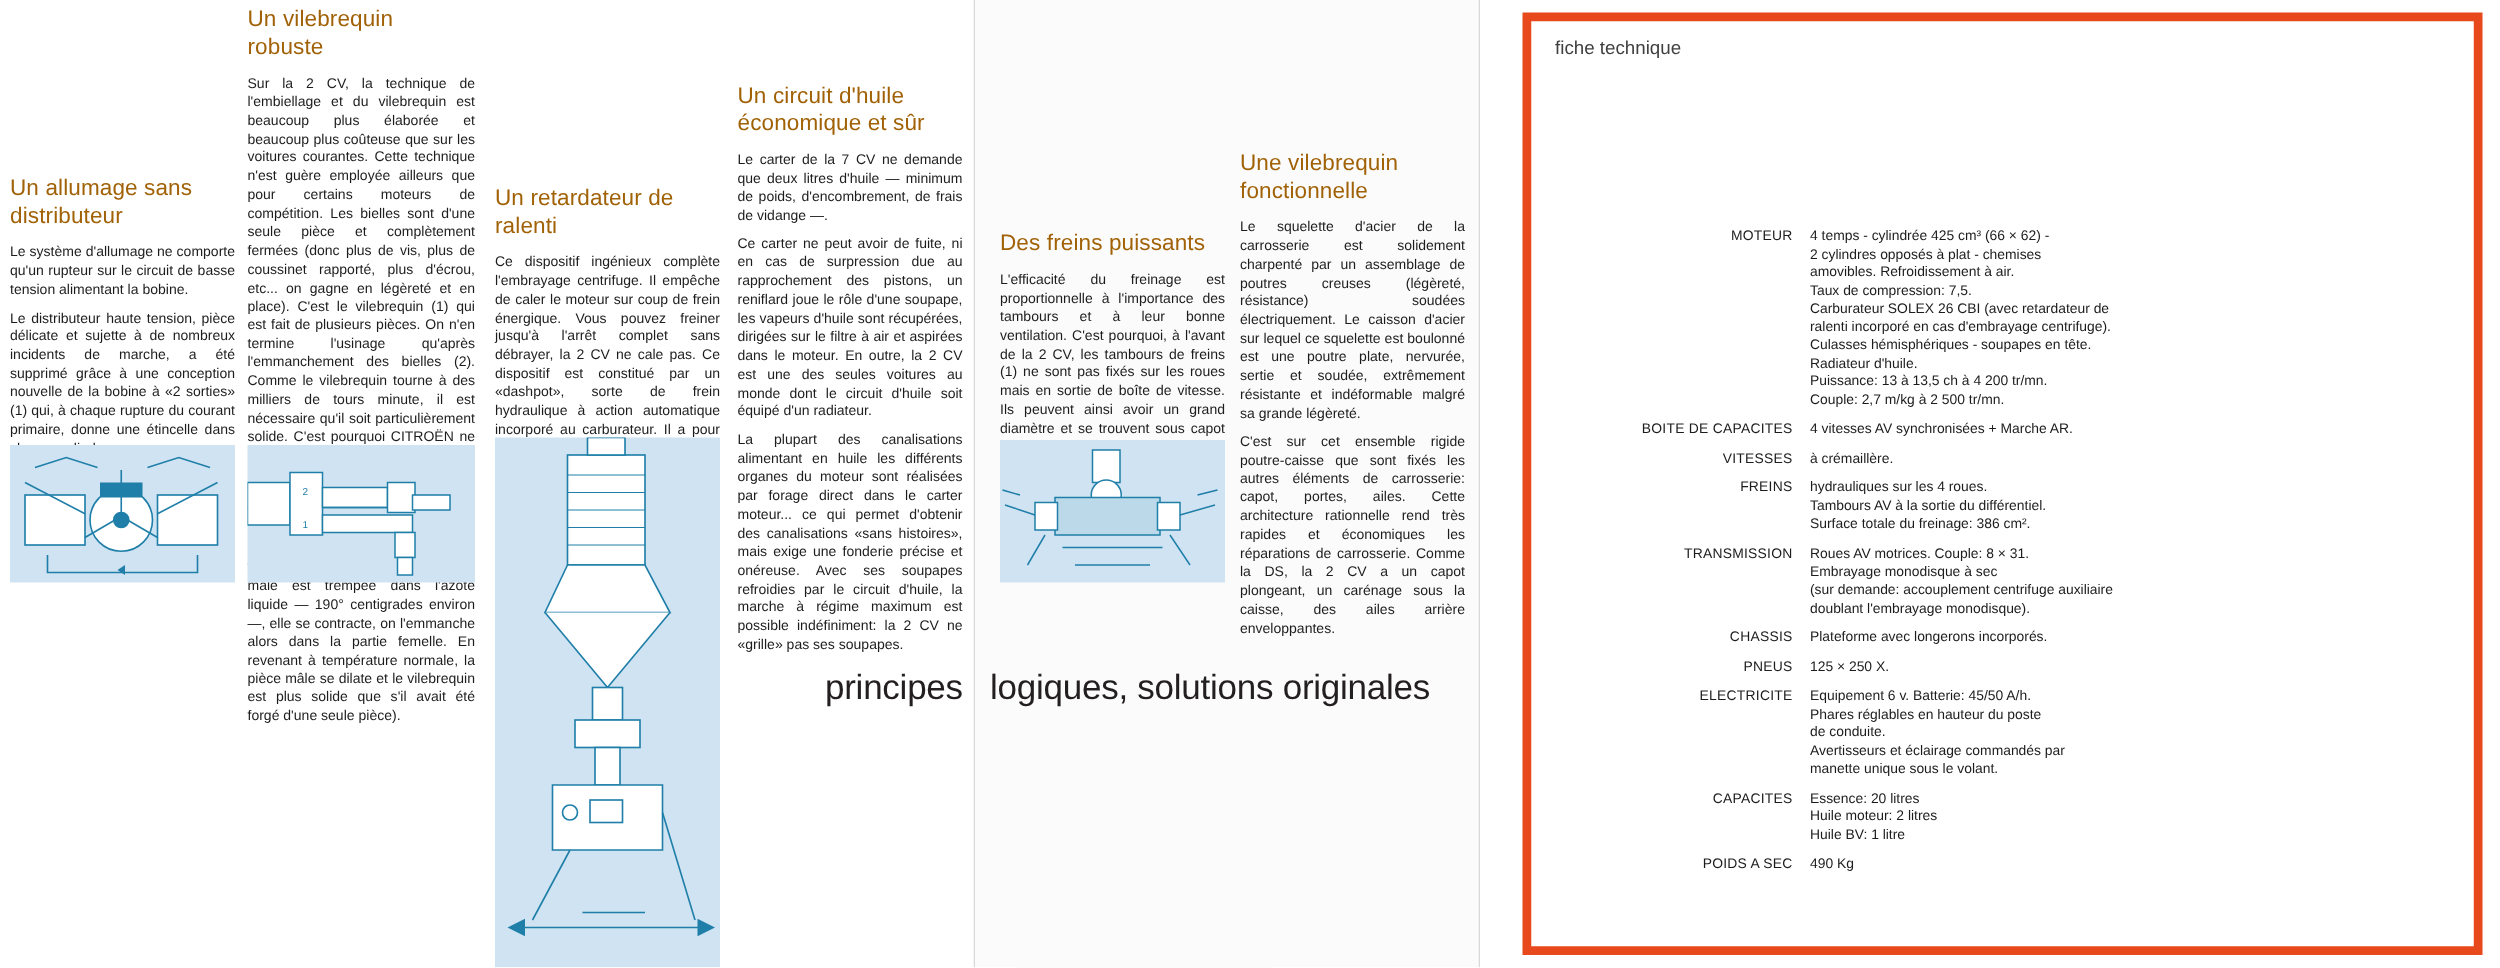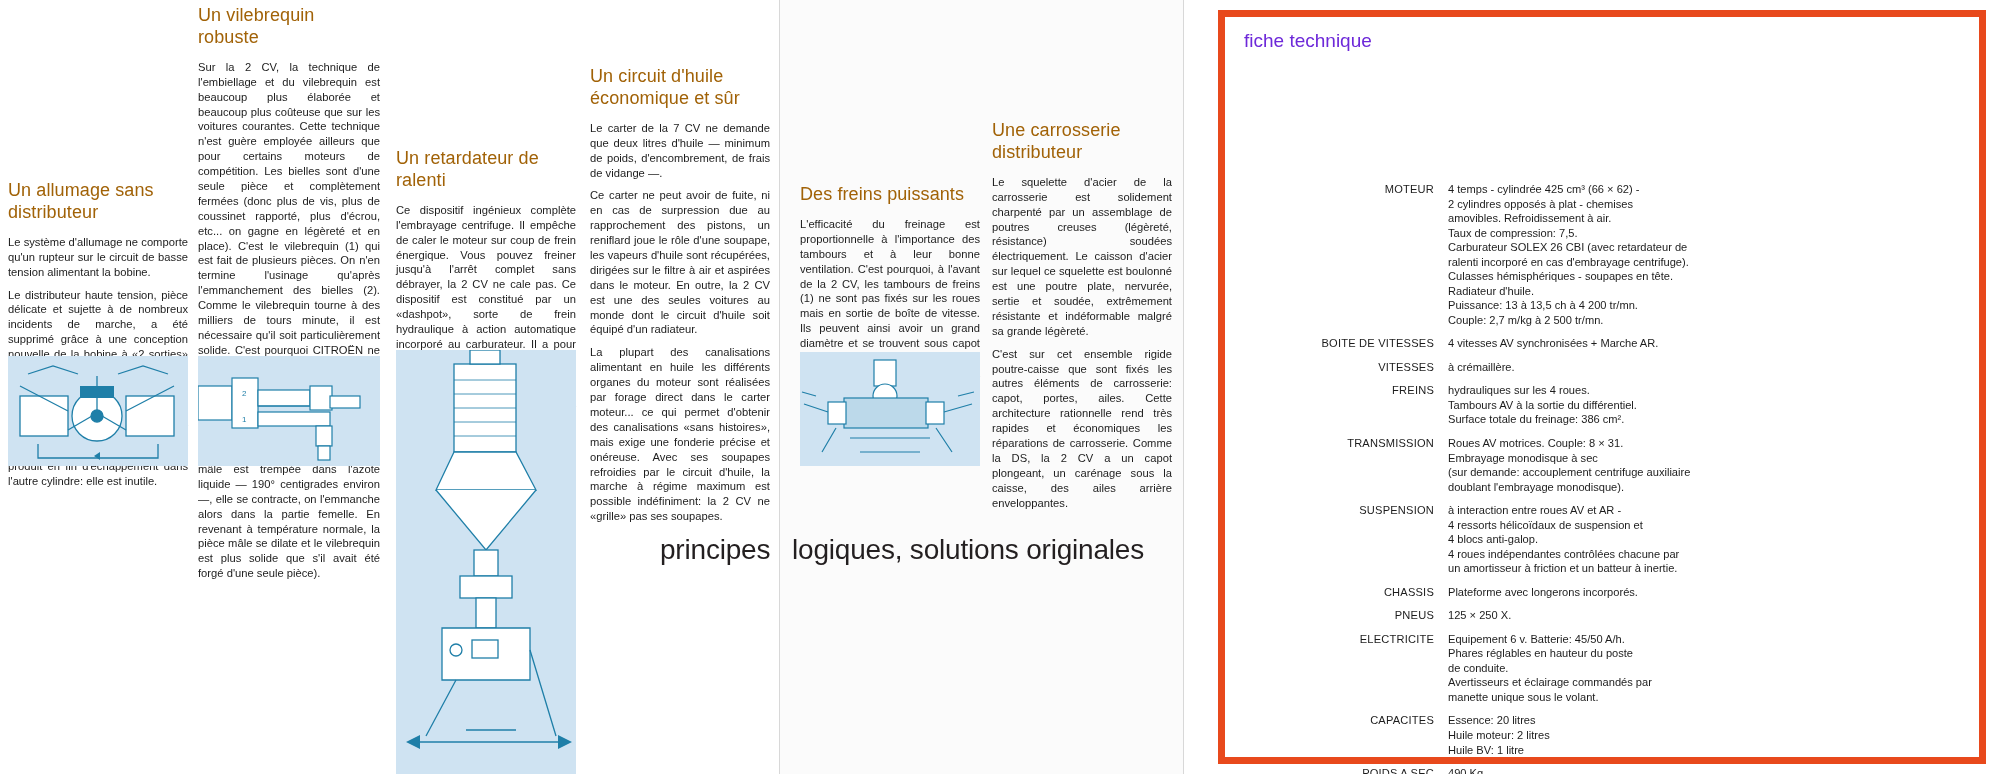--- a/index.html
+++ b/index.html
@@ -74,22 +74,22 @@
   .spec-frame {
     position: absolute;
     left: 1218px; top: 10px;
     width: 768px; height: 754px;
     border: 7px solid #e8491c;
     background: #ffffff;
   }
   .spec-title {
     position: absolute;
     left: 1244px; top: 30px;
-    font-size: 19px;
-    color: #6d28d9;
+    font-size: 15px;
+    color: #404040;
   }
   .spec-table {
     position: absolute;
     left: 1240px; top: 182px;
     width: 726px;
     border-collapse: collapse;
     font-size: 11.1px;
     color: #1c1c1c;
   }
   .spec-table td {
@@ -111,21 +111,21 @@
 <body>
 
 <div class="page">
 
   <div class="panel panel-left"></div>
   <div class="panel panel-mid"></div>
   <div class="panel panel-right"></div>
   <div class="fold" style="left:779px"></div>
   <div class="fold" style="left:1183px"></div>
 
-  <div class="col" style="left:8px; top:140px; width:180px;margin-top:40px;">
+  <div class="col" style="left:8px; top:140px; width:180px;">
     <h2 class="heading">Un allumage sans distributeur</h2>
     <div class="body">
       <p>Le système d'allumage ne comporte qu'un rupteur sur le circuit de basse tension alimentant la bobine.</p>
       <p>Le distributeur haute tension, pièce délicate et sujette à de nombreux incidents de marche, a été supprimé grâce à une conception nouvelle de la bobine à «2 sorties» (1) qui, à chaque rupture du courant primaire, donne une étincelle dans chaque cylindre.</p>
       <p>L'une de ces étincelles se produit en fin de compression dans l'un des cylindres: elle est utile, l'autre se produit en fin d'échappement dans l'autre cylindre: elle est inutile.</p>
     </div>
   </div>
 
   <div class="illus" style="left:8px; top:356px; width:180px; height:110px;">
     <svg width="180" height="110" viewBox="0 0 180 110">
@@ -229,60 +229,56 @@
         <path d="M28 60 L4 52 M144 60 L172 52"></path>
         <path d="M16 44 L2 40 M158 44 L174 40"></path>
         <path d="M36 76 L22 100 M136 76 L152 100"></path>
         <path d="M50 86 L130 86"></path>
         <path d="M60 100 L120 100"></path>
       </g>
     </svg>
   </div>
 
   <div class="col" style="left:992px; top:120px; width:180px;">
-    <h2 class="heading">Une carrosserie distributeur</h2>
+    <h2 class="heading">Une vilebrequin fonctionnelle</h2>
     <div class="body">
       <p>Le squelette d'acier de la carrosserie est solidement charpenté par un assemblage de poutres creuses (légèreté, résistance) soudées électriquement. Le caisson d'acier sur lequel ce squelette est boulonné est une poutre plate, nervurée, sertie et soudée, extrêmement résistante et indéformable malgré sa grande légèreté.</p>
       <p>C'est sur cet ensemble rigide poutre-caisse que sont fixés les autres éléments de carrosserie: capot, portes, ailes. Cette architecture rationnelle rend très rapides et économiques les réparations de carrosserie. Comme la DS, la 2 CV a un capot plongeant, un carénage sous la caisse, des ailes arrière enveloppantes.</p>
     </div>
   </div>
 
   <div class="bigtitle" style="left:660px; top:534px;">principes</div>
   <div class="bigtitle" style="left:792px; top:534px;">logiques, solutions originales</div>
 
   <div class="spec-frame"></div>
   <div class="spec-title">fiche technique</div>
 
   <table class="spec-table">
     <tbody>
         <tr>
           <td class="k">MOTEUR</td>
           <td class="v">4 temps - cylindrée 425 cm³ (66 × 62) -<br>2 cylindres opposés à plat - chemises<br>amovibles. Refroidissement à air.<br>Taux de compression: 7,5.<br>Carburateur SOLEX 26 CBI (avec retardateur de<br>ralenti incorporé en cas d'embrayage centrifuge).<br>Culasses hémisphériques - soupapes en tête.<br>Radiateur d'huile.<br>Puissance: 13 à 13,5 ch à 4 200 tr/mn.<br>Couple: 2,7 m/kg à 2 500 tr/mn.</td>
         </tr>
         <tr class="gap">
-          <td class="k">BOITE DE VITESSES</td>
+          <td class="k">BOITE DE CAPACITES</td>
           <td class="v">4 vitesses AV synchronisées + Marche AR.</td>
         </tr>
         <tr class="gap">
           <td class="k">VITESSES</td>
           <td class="v">à crémaillère.</td>
         </tr>
         <tr class="gap">
           <td class="k">FREINS</td>
           <td class="v">hydrauliques sur les 4 roues.<br>Tambours AV à la sortie du différentiel.<br>Surface totale du freinage: 386 cm².</td>
         </tr>
         <tr class="gap">
           <td class="k">TRANSMISSION</td>
           <td class="v">Roues AV motrices. Couple: 8 × 31.<br>Embrayage monodisque à sec<br>(sur demande: accouplement centrifuge auxiliaire<br>doublant l'embrayage monodisque).</td>
         </tr>
         <tr class="gap">
-          <td class="k">SUSPENSION</td>
-          <td class="v">à interaction entre roues AV et AR -<br>4 ressorts hélicoïdaux de suspension et<br>4 blocs anti-galop.<br>4 roues indépendantes contrôlées chacune par<br>un amortisseur à friction et un batteur à inertie.</td>
-        </tr>
-        <tr class="gap">
           <td class="k">CHASSIS</td>
           <td class="v">Plateforme avec longerons incorporés.</td>
         </tr>
         <tr class="gap">
           <td class="k">PNEUS</td>
           <td class="v">125 × 250 X.</td>
         </tr>
         <tr class="gap">
           <td class="k">ELECTRICITE</td>
           <td class="v">Equipement 6 v. Batterie: 45/50 A/h.<br>Phares réglables en hauteur du poste<br>de conduite.<br>Avertisseurs et éclairage commandés par<br>manette unique sous le volant.</td>

